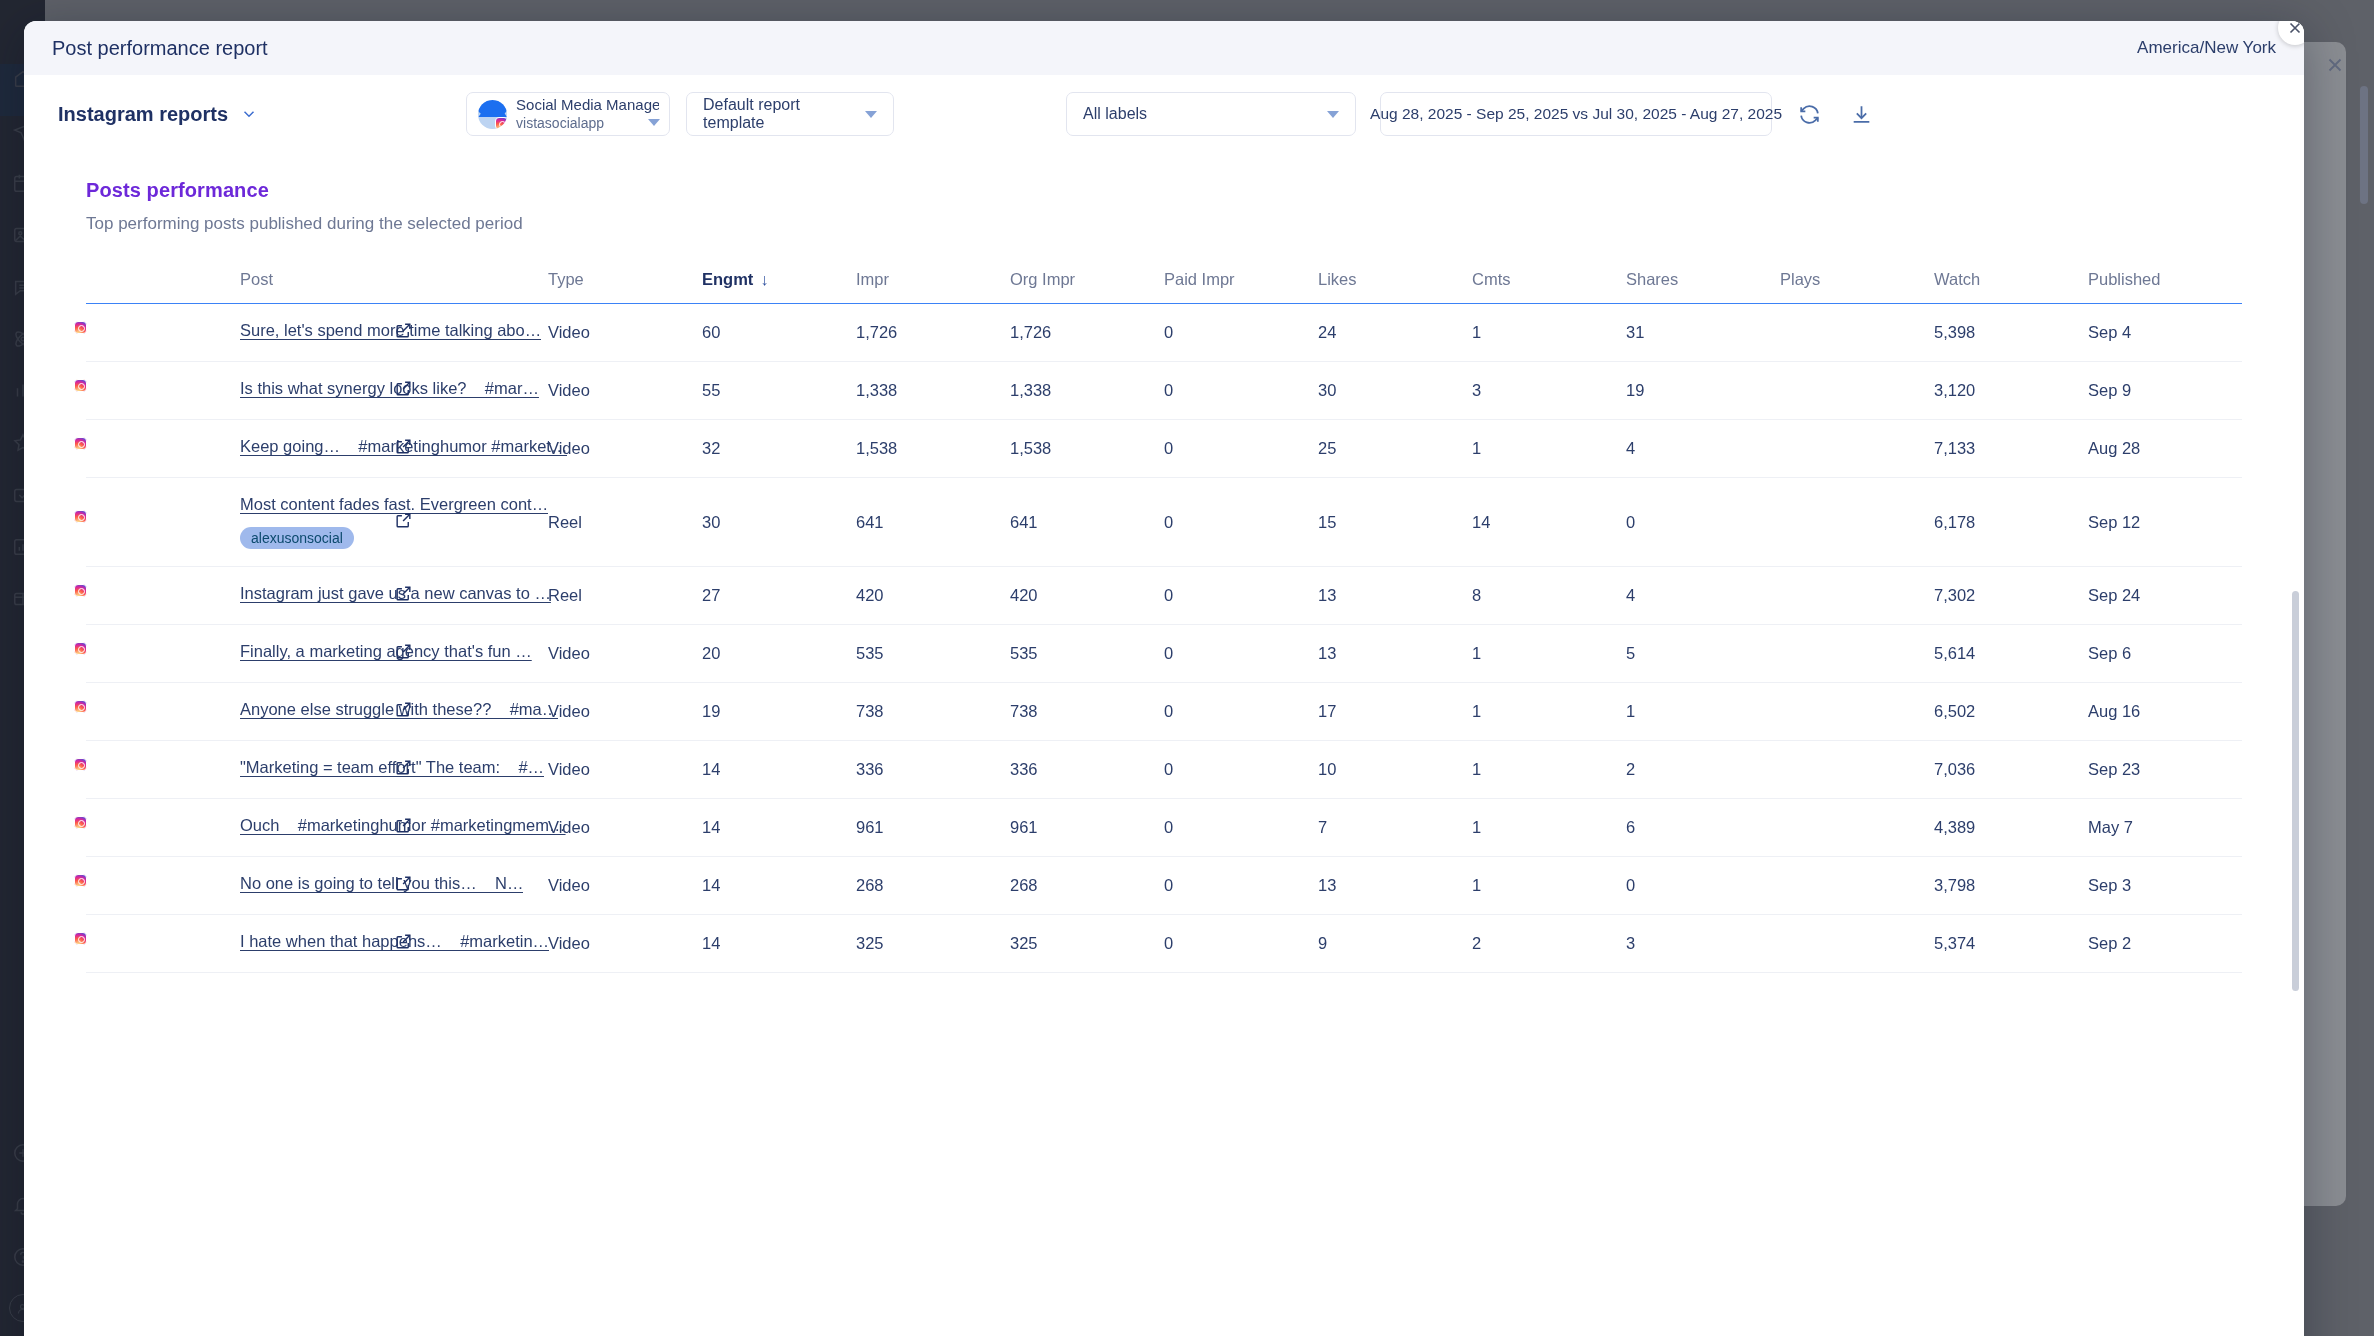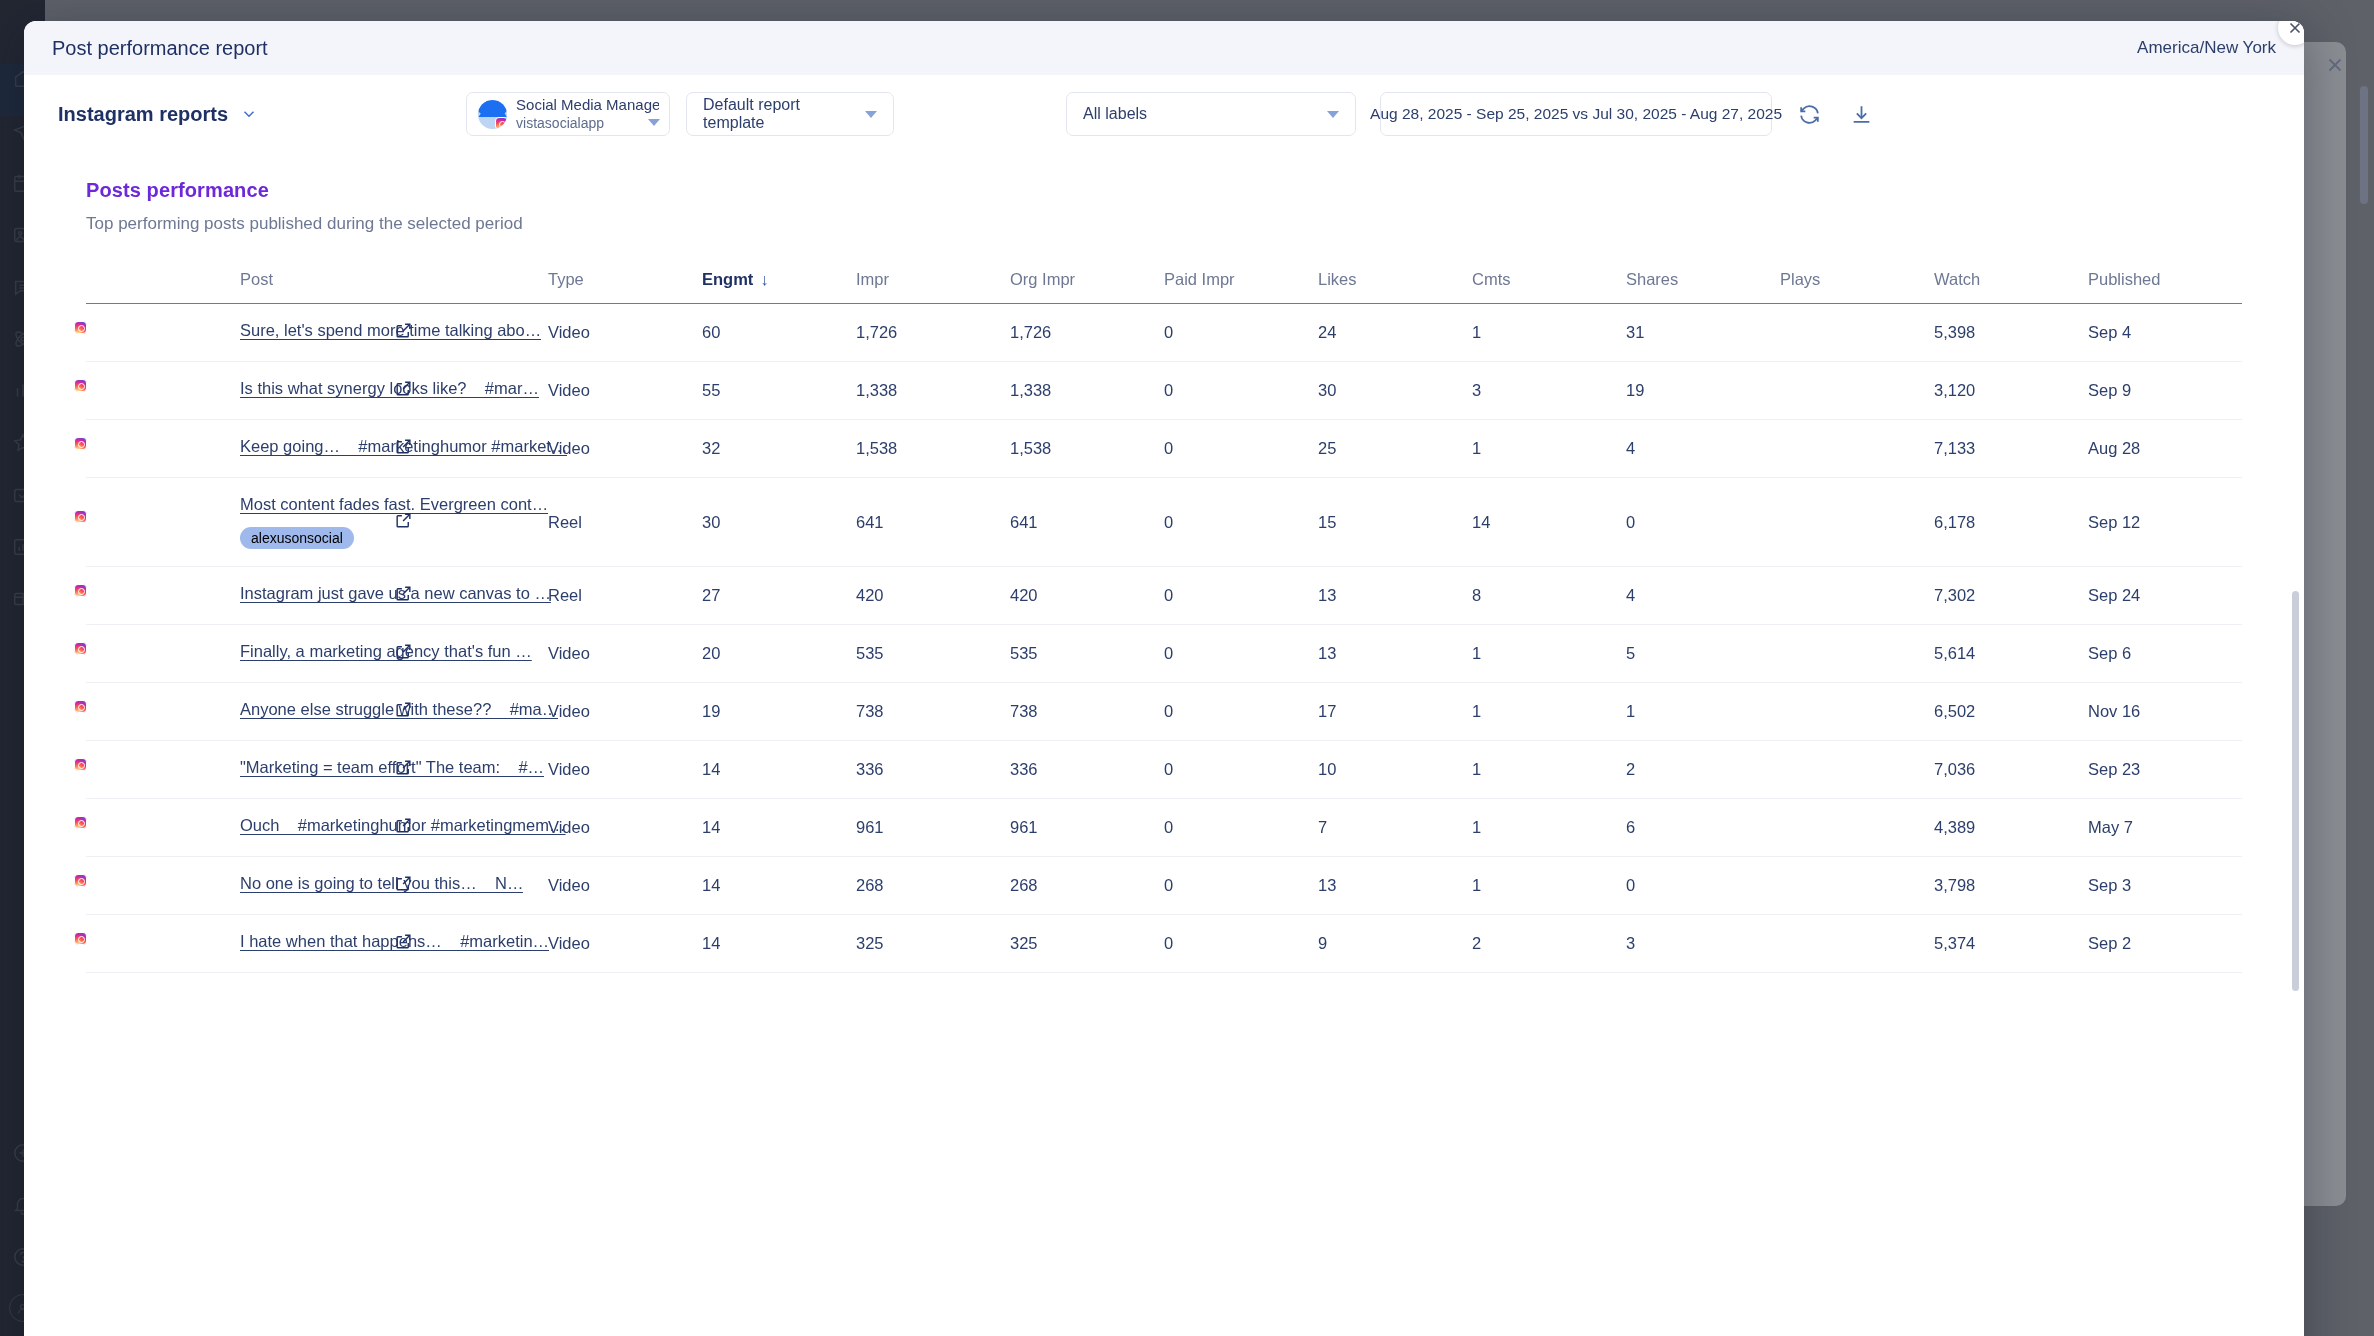--- a/index.html
+++ b/index.html
@@ -205,21 +205,21 @@
   td.c-plays { width: 90px; }
   td.c-watch { width: 88px; }
 
   .post-title {
     color: #2c3e6b; font-size: 16.5px;
     text-decoration: underline; text-underline-offset: 3px;
     display: inline-block; white-space: pre; max-width: 330px; overflow: hidden;
   }
   .label-pill {
     display: inline-block; margin-top: 9px;
-    background: #9fb9ec; color: #000000;
+    background: #9fb9ec; color: #0c4a6e;
     border-radius: 11px; padding: 3px 11px; font-size: 14px;
   }
   .ext-link { color: #1f3164; display: inline-flex; }
   .ext-link svg { width: 19px; height: 19px; stroke: currentColor; fill: none; stroke-width: 1.8; }
 
   
   #modal-scrollbar {
     position: absolute; right: 5px; top: 570px; width: 7px; height: 400px;
     background: #c9ced9; border-radius: 4px; z-index: 20;
   }
@@ -586,21 +586,21 @@
             <td class="c-type">Video</td>
             <td class="c-engmt">19</td>
             <td class="c-impr">738</td>
             <td class="c-org">738</td>
             <td class="c-paid">0</td>
             <td class="c-likes">17</td>
             <td class="c-cmts">1</td>
             <td class="c-shares">1</td>
             <td class="c-plays"></td>
             <td class="c-watch">6,502</td>
-            <td class="c-pub">Nov 16</td>
+            <td class="c-pub">Aug 16</td>
           </tr>
           <tr>
             <td class="c-av"><span class="avatar-ig"><span class="top"></span><span class="mtn"></span><span class="ig"></span></span></td>
             <td class="c-post"><a class="post-title">"Marketing = team effort" The team:    #…</a></td>
             <td class="c-link"><span class="ext-link">
                 <svg viewBox="0 0 24 24">
                   <path d="M14 4h6v6"></path>
                   <path d="M20 4l-8.5 8.5"></path>
                   <path d="M18 14v5a1 1 0 0 1-1 1H5a1 1 0 0 1-1-1V7a1 1 0 0 1 1-1h5"></path>
                 </svg>

